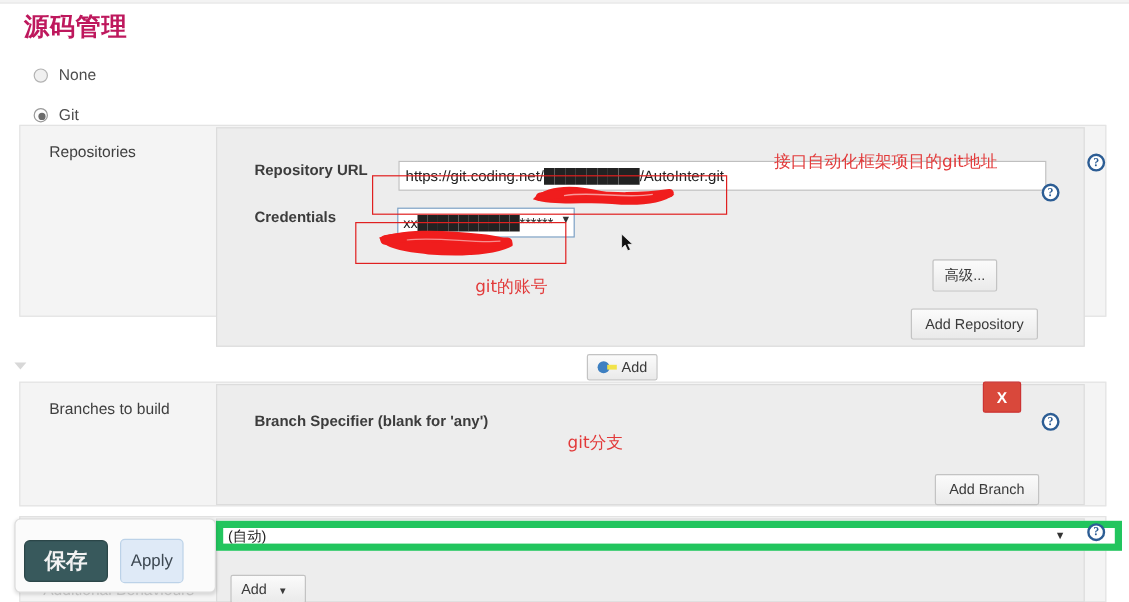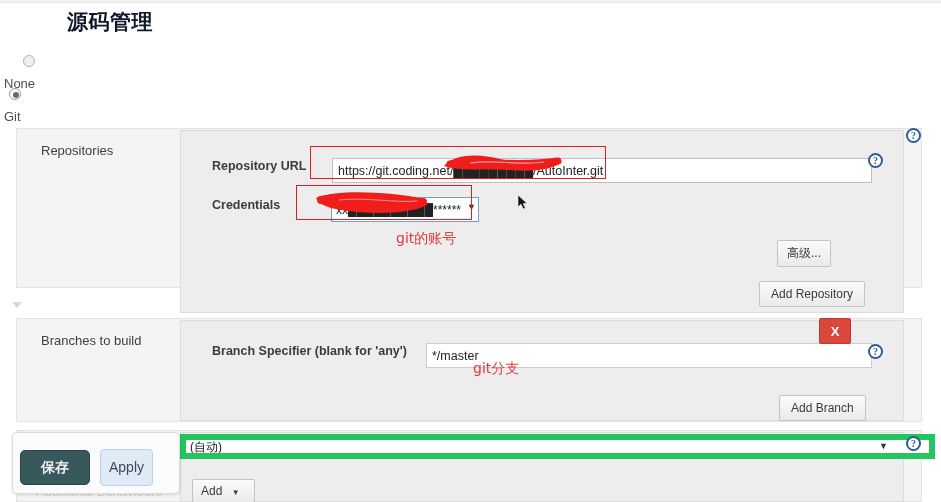--- a/index.html
+++ b/index.html
@@ -9,47 +9,46 @@
     background: #ffffff;
     font-family: "Liberation Sans", "DejaVu Sans", sans-serif;
     overflow: hidden;
   }
   #root { position: relative; width: 941px; height: 502px; background: #fff; }
 
   
   .topline { position:absolute; left:0; top:0; width:941px; height:3px; background:#f3f3f3; border-bottom:1px solid #e8e8e8;}
   .page-title {
     position: absolute; left: 20px; top: 8px;
-    font-size: 21px; font-weight: bold; color: #0f172a;
+    font-size: 21px; font-weight: bold; color: #be185d;
     letter-spacing: .5px;
-    margin-left: 47px;
-  }
-
-  
-  .radio-row { position:absolute; left:4px; display:flex; align-items:flex-end; gap:9px;flex-direction:column; }
+  }
+
+  
+  .radio-row { position:absolute; left:28px; display:flex; align-items:center; gap:9px; }
   .radio-row.none { top: 55px; }
   .radio-row.git  { top: 88px; }
   .radio {
     width: 12px; height: 12px; border-radius: 50%;
     border: 1px solid #b3b3b3; background: #f0f0f0;
     display:inline-block; position:relative;
   }
   .radio.checked { background:#fdfdfd; border-color:#999; }
   .radio.checked::after {
     content:""; position:absolute; left:3px; top:3px;
     width:6px; height:6px; border-radius:50%; background:#6b6b6b;
   }
   .radio-label { font-size: 13px; color: #4d4d4d; }
 
   
   .sect-outer {
     position: absolute; left: 16px; width: 906px;
     background: #f4f4f4; border: 1px solid #e3e3e3;
   }
-  .sect-repos   { top: 128px; height: 160px; }
+  .sect-repos   { top: 104px; height: 160px; }
   .sect-branch  { top: 318px; height: 104px; }
   .sect-bottom  { top: 430px; height: 72px; }
 
   .sect-left-label {
     position: absolute; font-size: 13px; color: #3f3f3f;
   }
 
   .inner-panel {
     position: absolute; background: #ededed; border: 1px solid #dcdcdc;
   }
@@ -134,21 +133,21 @@
     font-size:13px; color:#c9c9c9; white-space:nowrap;
   }
   .ghost-text2 {
     position:absolute; left:36px; top:484px; z-index:39;
     font-size:13px; color:#cfcfcf; white-space:nowrap;
   }
   .btn-save {
     position:absolute; left:20px; top:450px; z-index:42;
     width: 70px; height: 35px;
     background: #38595c; border:1px solid #2b4648; border-radius:5px;
-    color:#f2f2f2; font-size:14px; font-weight:bold;
+    color:#f2f2f2; font-size:18px; font-weight:bold;
     text-align:center; line-height:33px; cursor:pointer;
   }
   .btn-apply {
     position:absolute; left:100px; top:449px; z-index:42;
     width: 53px; height: 37px;
     background: #dfeaf7; border:1px solid #bcd2e8; border-radius:4px;
     color:#3d4852; font-size:14px;
     text-align:center; line-height:35px; cursor:pointer;
   }
 
@@ -219,21 +218,20 @@
               border-top:6px solid #d8d8d8;"></div>
 
   <div class="sect-outer sect-branch">
     <div class="sect-left-label" style="left:24px; top:14px;">Branches to build</div>
 
     <div class="inner-panel" style="left:163px; top:1px; width:724px; height:101px;"></div>
 
     <div class="frow" style="left:195px; top:25px;">
       <span class="flabel" style="width:200px;">Branch Specifier (blank for 'any')</span>
     </div>
-    <input class="txt plain" type="text" style="position: absolute; left: 409px; top: 24px; width: 446px;" value="*/master">
 
     <button class="btn" style="position:absolute; left:762px; top:64px; padding:5px 11px;margin-top:12px;">
       <span>Add Branch</span>
     </button>
   </div>
 
   <div class="x-btn" style="left:819px; top:318px;">
     <span>X</span>
   </div>
 
@@ -266,20 +264,21 @@
     <span>保存</span>
   </div>
   <div class="btn-apply">
     <span>Apply</span>
   </div>
 
   <div class="anno-box" style="left:310px; top:146px; width:296px; height:33px;"></div>
 
   <div class="anno-box" style="left:296px; top:185px; width:176px; height:35px;"></div>
 
+  <div class="anno-text" style="left:645px; top:126px;">接口自动化框架项目的git地址</div>
   <div class="anno-text" style="left:396px; top:230px;">git的账号</div>
   <div class="anno-text" style="left:473px; top:360px;">git分支</div>
 
   <div class="anno-ellipse" style="left:17px; top:447px; width:86px; height:45px;"></div>
 
   <svg style="position:absolute; left:440px; top:150px; width:130px; height:26px; pointer-events:none;">
     <path d="M4,16 C16,3 40,4 60,9 C82,14 104,9 122,12 C112,20 92,22 70,20 C48,18 22,22 4,16 Z" fill="#f01d1d"></path>
     <path d="M10,14 C34,8 70,18 118,11" stroke="#f01d1d" stroke-width="7" fill="none" stroke-linecap="round"></path>
     <path d="M30,13 C55,9 80,16 104,12" stroke="#ffffff" stroke-width="1.2" fill="none" opacity=".55"></path>
   </svg>

